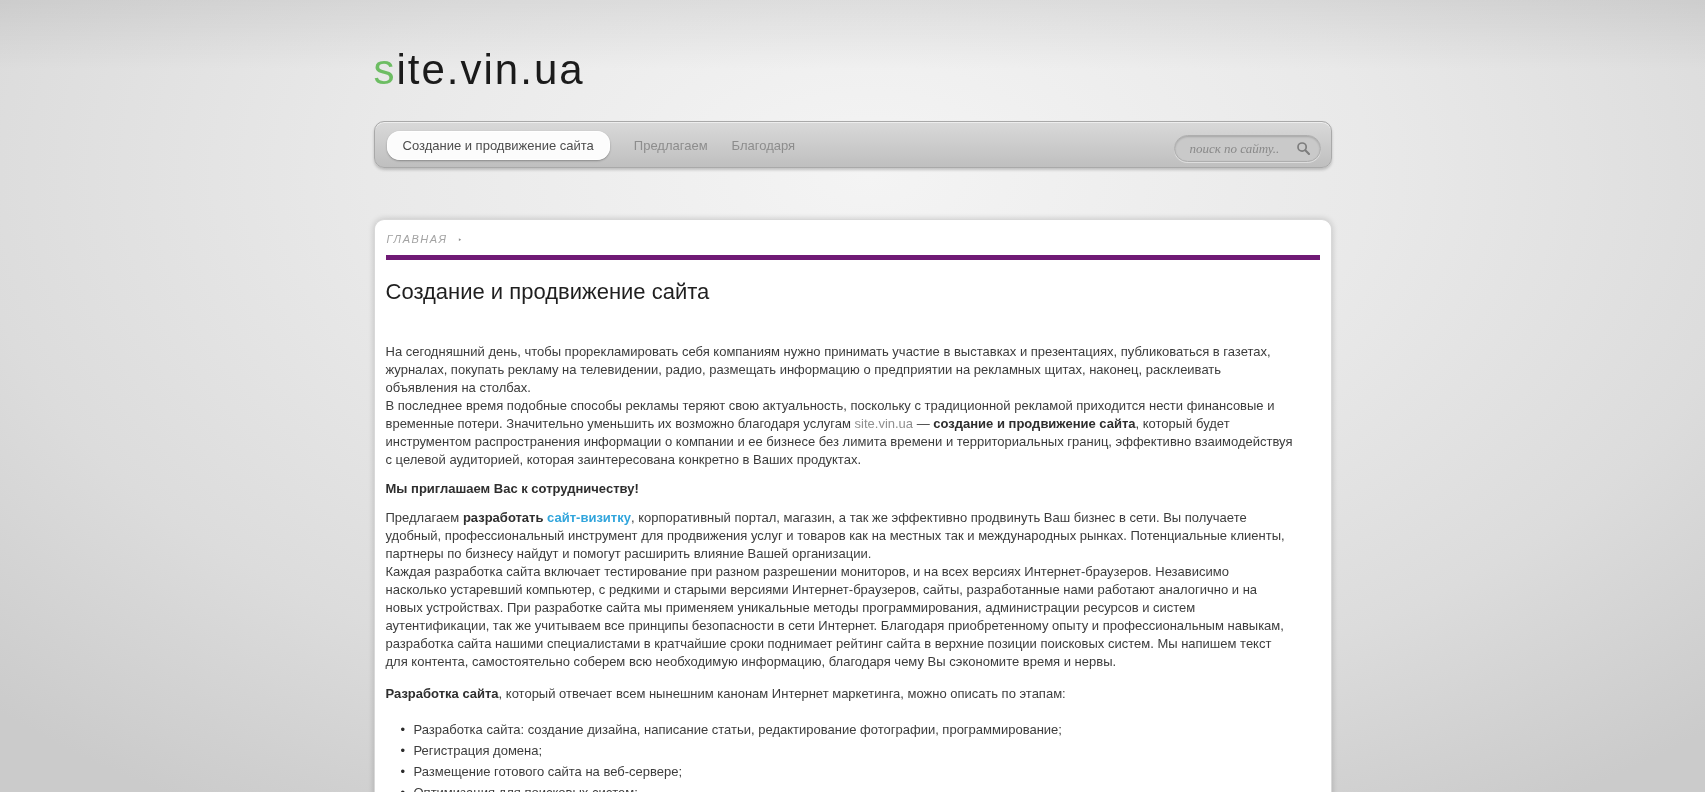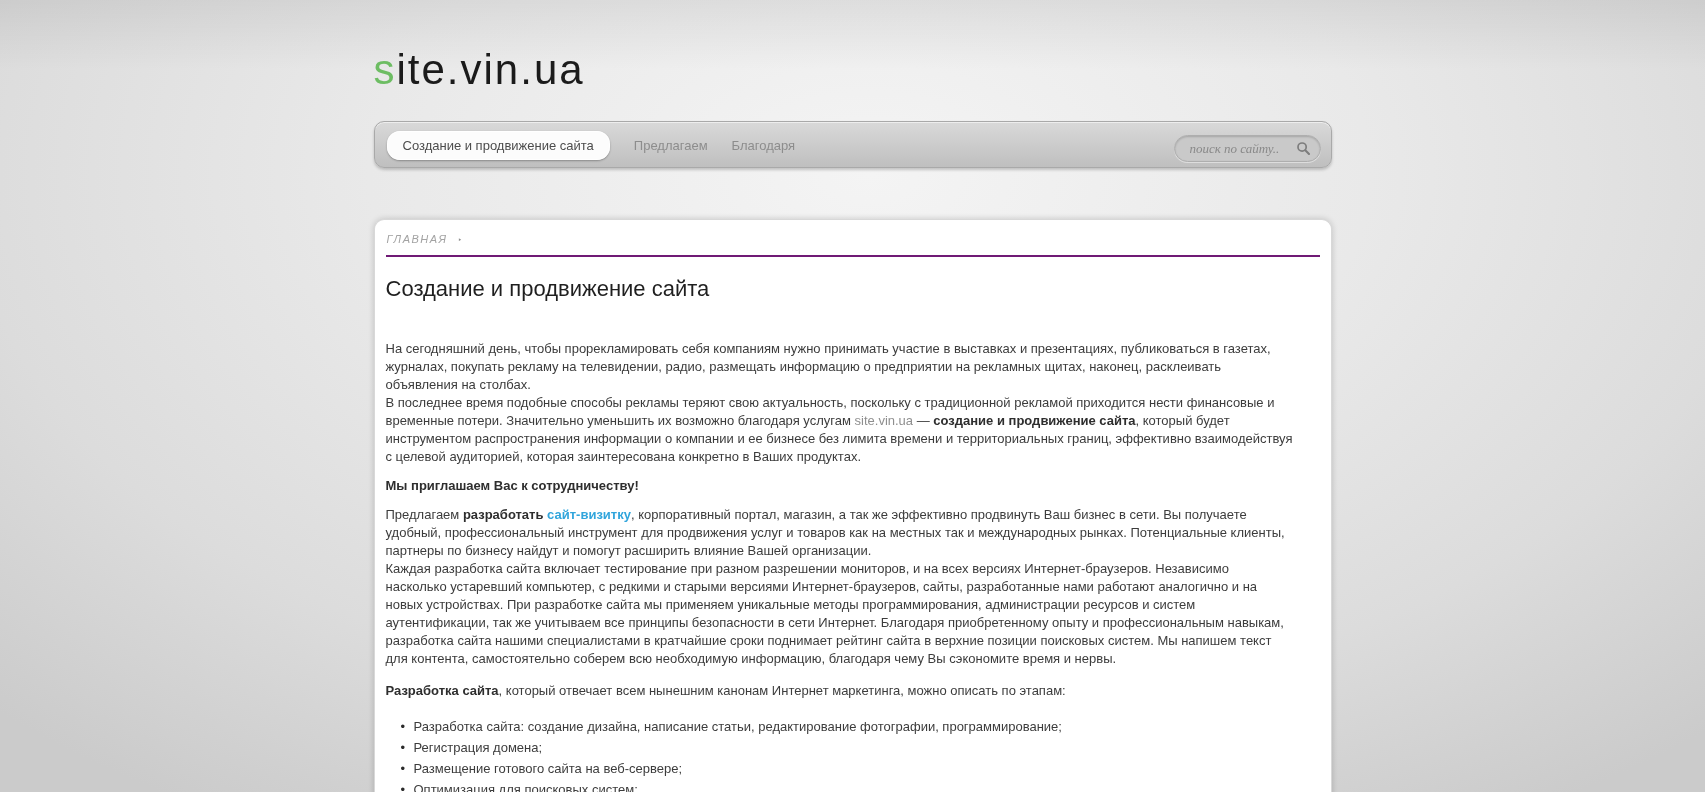--- a/index.html
+++ b/index.html
@@ -49,21 +49,21 @@
 
   
   .content{
     position:absolute;top:203px;left:0;width:958px;height:589px;box-sizing:border-box;
     background:#ffffff;border:1px solid #d8d8d8;border-bottom:none;
     border-radius:10px 10px 0 0;
     box-shadow:0 0 6px rgba(0,0,0,.18);
     padding:0 11px;overflow:hidden;
   }
   .breadcrumb{
-    padding:13px 1px 9px;border-bottom:2px solid #701a75;
+    padding:13px 1px 9px;border-bottom:5px solid #701a75;
     font-style:italic;font-size:11px;letter-spacing:1.5px;color:#a3a3a3;
   }
   .breadcrumb .crumb{cursor:pointer;}
   .breadcrumb .arrow{font-style:normal;font-size:9px;color:#8f8f8f;margin-left:6px;}
 
   h1.page-title{margin:19px 0 0;font-size:22px;line-height:26px;font-weight:normal;color:#1f1f1f;}
 
   .text{margin-top:38px;font-size:13px;line-height:18px;color:#3c3c3c;width:908px;}
   .text p{margin:0;}
   .text p.gap{margin-top:11px;}

